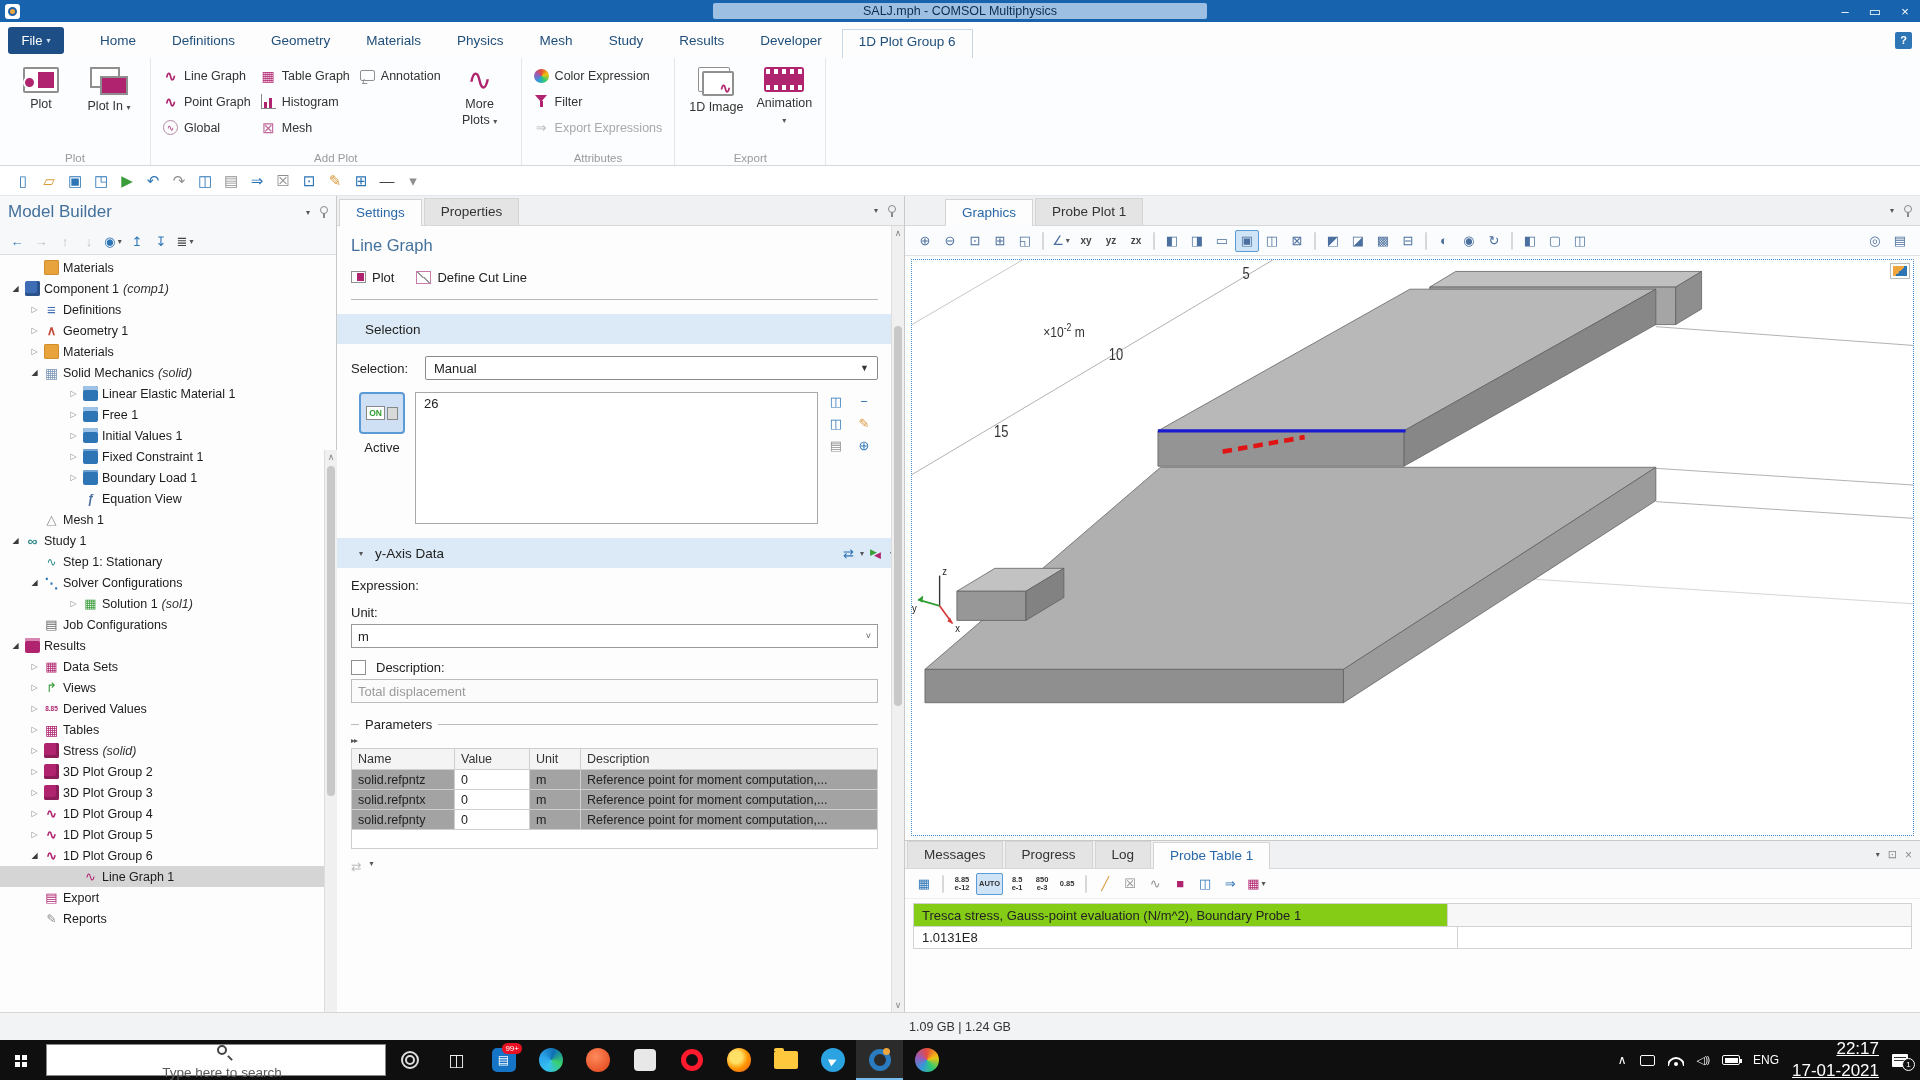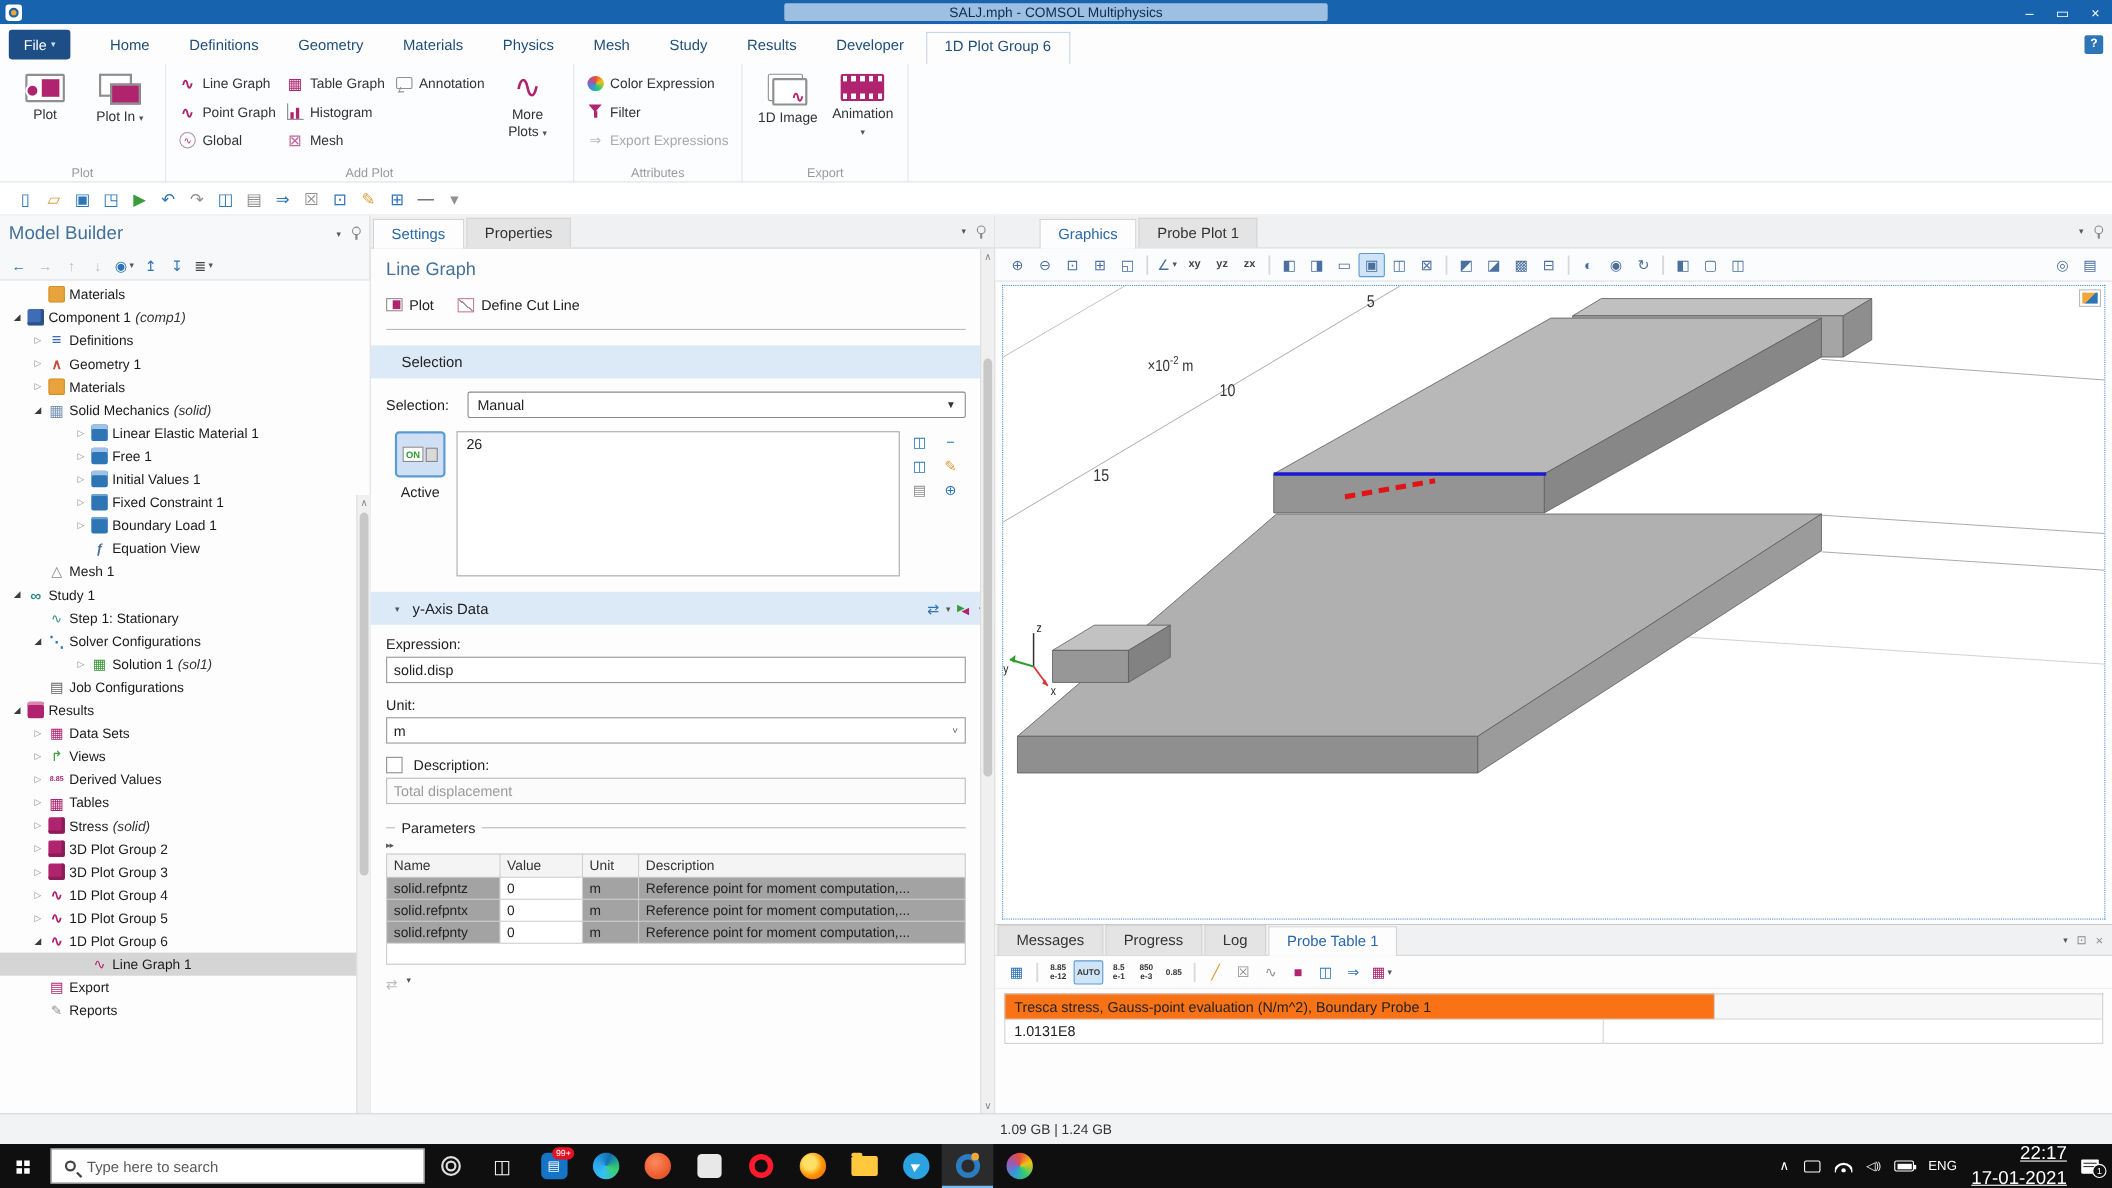--- a/index.html
+++ b/index.html
@@ -188,33 +188,33 @@
   .bottompanel{height:172px;border-top:1px solid #c9c9c9;display:flex;flex-direction:column;background:#fdfdfd;}
   .btabs{height:28px;background:#f0f1f3;border-bottom:1px solid #d8d8d8;display:flex;align-items:flex-end;padding-left:2px;gap:2px;}
   .btoolbar{height:30px;display:flex;align-items:center;gap:3px;padding:0 8px;border-bottom:1px solid #eee;}
   .pt-i{min-width:22px;height:22px;display:flex;align-items:center;justify-content:center;font-size:13px;border:1px solid rgba(0,0,0,0);border-radius:2px;padding:0 2px;}
   .pt-i.txt{font-size:7.5px;line-height:7.5px;white-space:pre-line;text-align:center;color:#333;font-weight:bold;}
   .pt-i.act{background:#cfe4f7;border-color:#5b9bd5;}
   .pt-i.sep{min-width:1px;width:1px;height:18px;background:#d8d8d8;padding:0;margin:0 4px;}
   .btable{flex:1;padding:4px 8px 0 8px;}
   .brow{display:flex;}
   .bcell{height:24px;display:flex;align-items:center;padding:0 8px;font-size:13px;border:1px solid #d2d2d2;}
-  .bcell.head{width:646px;background:#f97316;}
+  .bcell.head{width:535px;background:#84cc16;}
   .bcell.head2{flex:1;background:#f7f7f7;border-left:none;}
   .bcell.val{width:545px;background:#fff;border-top:none;height:22px;}
   .bcell.val2{flex:1;background:#fff;border-top:none;border-left:none;height:22px;}
 
   
   .statusbar{position:absolute;top:1012px;left:0;right:0;height:28px;background:#f2f3f5;border-top:1px solid #d6d6d6;display:flex;align-items:center;justify-content:center;font-size:12.5px;color:#333;}
 
   
   .taskbar{position:absolute;top:1040px;left:0;right:0;height:40px;background:#0f0f0f;display:flex;align-items:center;color:#fff;}
   .startbtn{width:46px;height:40px;display:flex;align-items:center;justify-content:center;}
   .winlogo{width:5px;height:5px;background:#fff;box-shadow:7px 0 0 #fff,0 7px 0 #fff,7px 7px 0 #fff;margin:-6px 6px 0 -6px;}
-  .searchbox{width:340px;height:32px;background:#fff;display:flex;align-items:center;gap:10px;padding-left:12px;color:#5a5a5a;font-size:13.5px;border:1px solid #888;}
+  .searchbox{width:340px;height:32px;background:#fff;display:flex;align-items:center;gap:10px;padding-left:12px;color:#5a5a5a;font-size:13.5px;border:1px solid #888;flex-direction:column;}
   .mag{width:10px;height:10px;border:2px solid #444;border-radius:50%;position:relative;flex:0 0 10px;}
   .mag::after{content:"";position:absolute;width:2px;height:6px;background:#444;transform:rotate(-45deg);left:10px;top:8px;}
   .tb-app{width:47px;height:40px;display:flex;align-items:center;justify-content:center;position:relative;}
   .tb-app.act-on{background:#2b2b2b;box-shadow:inset 0 -2px 0 #76b9ed;}
   .ai{width:24px;height:24px;display:flex;align-items:center;justify-content:center;}
   .ai-cortana{border:2px solid #ddd;border-radius:50%;width:18px;height:18px;}
   .ai-cortana::after{content:"";width:6px;height:6px;border:2px solid #ddd;border-radius:50%;}
   .ai-taskview{color:#eee;font-size:17px;}
   .ai-taskview::before{content:"◫";}
   .ai-chat{background:#1574c5;border-radius:5px;color:#fff;font-size:12px;}
@@ -815,23 +815,20 @@
             <span class="ic-swap"></span>
             <span class="dd8">▾</span>
             <span class="ic-tri2"></span>
             <span class="dd8">▾</span>
           </span>
         </div>
 
         <div class="form-row" style="margin-top:10px;">
             <span class="flabel">Expression:</span>
           </div>
-        <div class="input">
-            <span>solid.disp</span>
-          </div>
 
         <div class="form-row">
             <span class="flabel">Unit:</span>
           </div>
         <div class="input">
           <span>m</span>
           <span class="chev" style="margin-left:auto;font-size:9px;color:#555;">˅</span>
         </div>
 
         <div class="chk-row">

